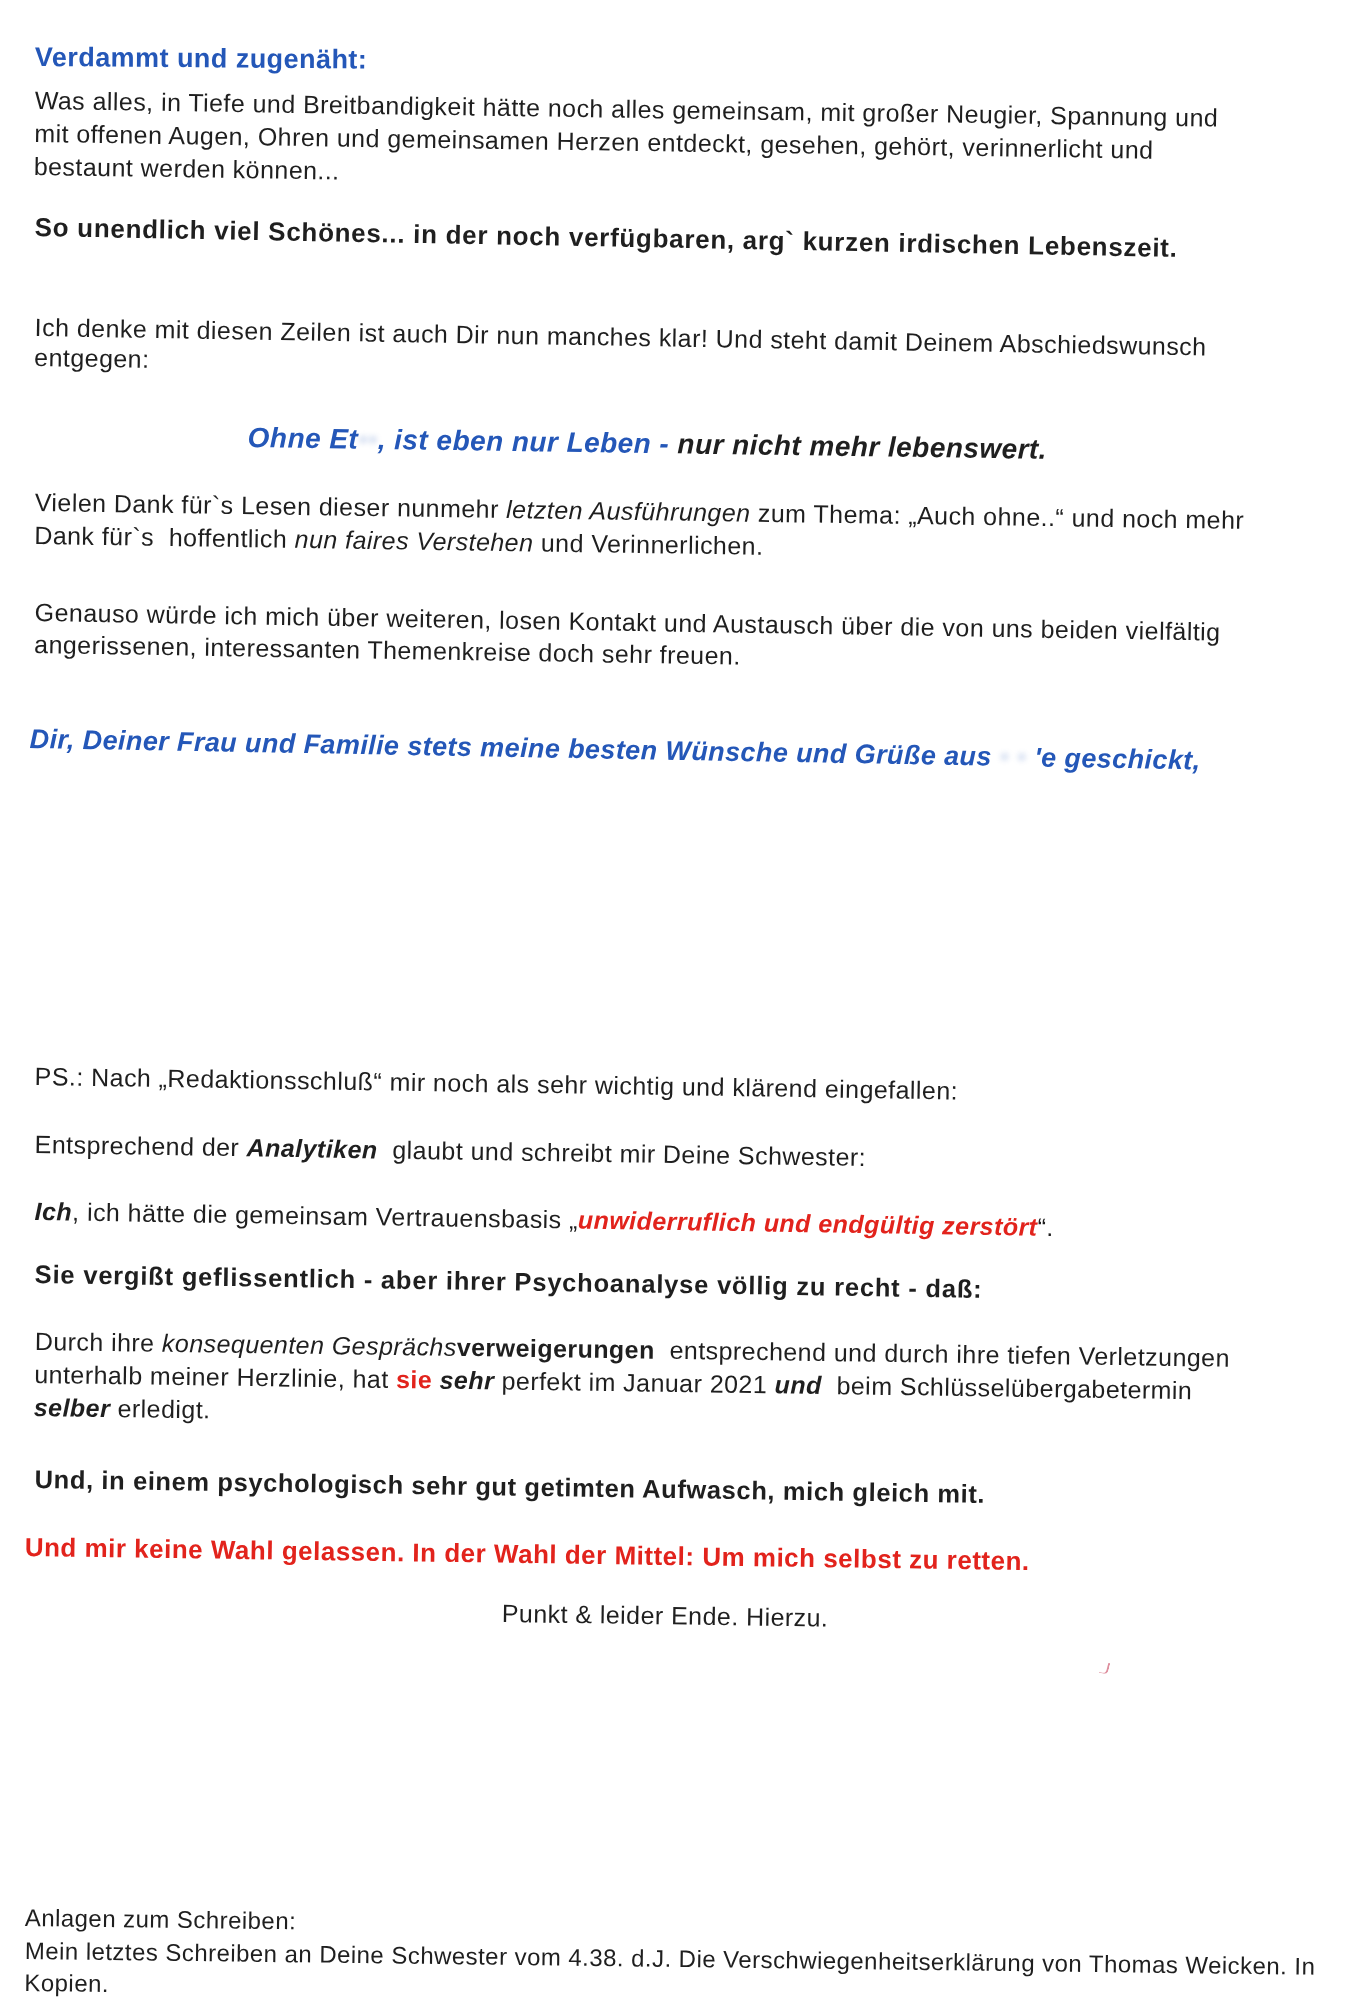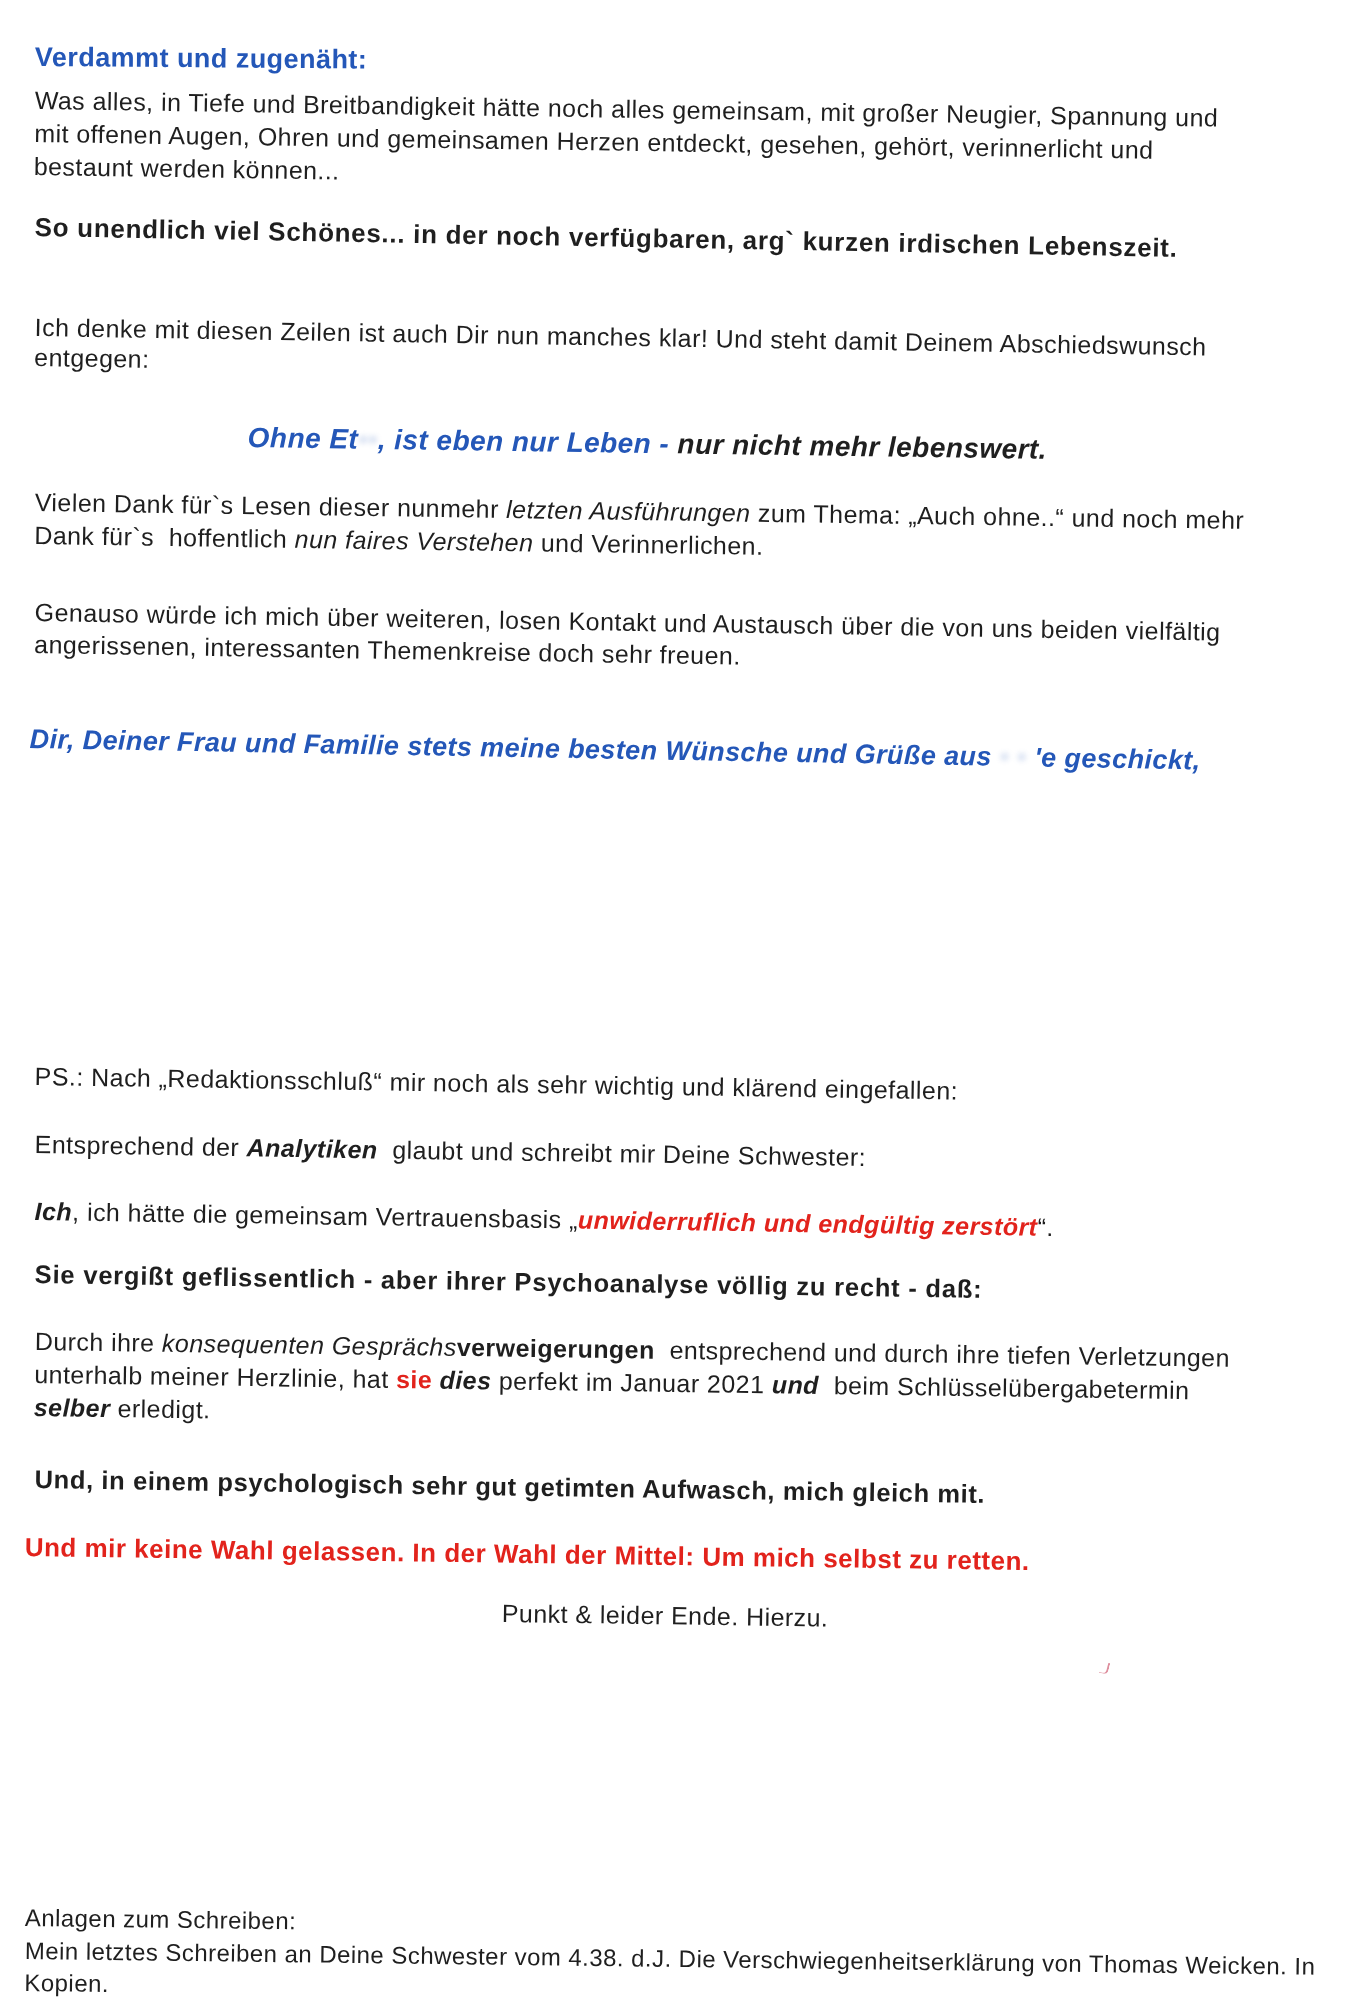--- a/index.html
+++ b/index.html
@@ -73,21 +73,21 @@
   <p class="blk" id="b-vielen"><span class="seg plain">Vielen Dank für`s Lesen dieser nunmehr </span><span class="seg italic">letzten Ausführungen</span><span class="seg plain"> zum Thema: „Auch ohne..“ und noch mehr
 Dank für`s  hoffentlich </span><span class="seg italic">nun faires Verstehen</span><span class="seg plain"> und Verinnerlichen.</span></p>
   <p class="blk" id="b-genauso"><span class="seg plain">Genauso würde ich mich über weiteren, losen Kontakt und Austausch über die von uns beiden vielfältig
 angerissenen, interessanten Themenkreise doch sehr freuen.</span></p>
   <p class="blk" id="b-gruesse"><span class="seg blue-bold-italic">Dir, Deiner Frau und Familie stets meine besten Wünsche und Grüße aus </span><span class="seg blue-bold-italic-blur">· ·</span><span class="seg blue-bold-italic"> 'e geschickt,</span></p>
   <p class="blk" id="b-ps"><span class="seg plain">PS.: Nach „Redaktionsschluß“ mir noch als sehr wichtig und klärend eingefallen:</span></p>
   <p class="blk" id="b-entsprechend"><span class="seg plain">Entsprechend der </span><span class="seg bold-italic">Analytiken</span><span class="seg plain">  glaubt und schreibt mir Deine Schwester:</span></p>
   <p class="blk" id="b-vertrauen"><span class="seg bold-italic">Ich</span><span class="seg plain">, ich hätte die gemeinsam Vertrauensbasis „</span><span class="seg red-bold-italic">unwiderruflich und endgültig zerstört</span><span class="seg plain">“.</span></p>
   <p class="blk" id="b-sie"><span class="seg bold">Sie vergißt geflissentlich - aber ihrer Psychoanalyse völlig zu recht - daß:</span></p>
   <p class="blk" id="b-durch"><span class="seg plain">Durch ihre </span><span class="seg italic">konsequenten Gesprächs</span><span class="seg bold">verweigerungen</span><span class="seg plain">  entsprechend und durch ihre tiefen Verletzungen
-unterhalb meiner Herzlinie, hat </span><span class="seg red-bold">sie</span><span class="seg plain"> </span><span class="seg bold-italic">dies</span><span class="seg plain"> perfekt im Januar 2021 </span><span class="seg bold-italic">und</span><span class="seg plain">  beim Schlüsselübergabetermin
+unterhalb meiner Herzlinie, hat </span><span class="seg red-bold">sie</span><span class="seg plain"> </span><span class="seg bold-italic">sehr</span><span class="seg plain"> perfekt im Januar 2021 </span><span class="seg bold-italic">und</span><span class="seg plain">  beim Schlüsselübergabetermin
 </span><span class="seg bold-italic">selber</span><span class="seg plain"> erledigt.</span></p>
   <p class="blk" id="b-aufwasch"><span class="seg bold">Und, in einem psychologisch sehr gut getimten Aufwasch, mich gleich mit.</span></p>
   <p class="blk" id="b-wahl"><span class="seg red-bold">Und mir keine Wahl gelassen. In der Wahl der Mittel: Um mich selbst zu retten.</span></p>
   <p class="blk" id="b-punkt"><span class="seg plain">Punkt &amp; leider Ende. Hierzu.</span></p>
   <div id="artifact"></div>
   <p class="blk" id="b-anlagen1"><span class="seg plain">Anlagen zum Schreiben:</span></p>
   <p class="blk" id="b-anlagen2"><span class="seg plain">Mein letztes Schreiben an Deine Schwester vom 4.38. d.J. Die Verschwiegenheitserklärung von Thomas Weicken. In Kopien.</span></p>
 </div>
 
 </body></html>

